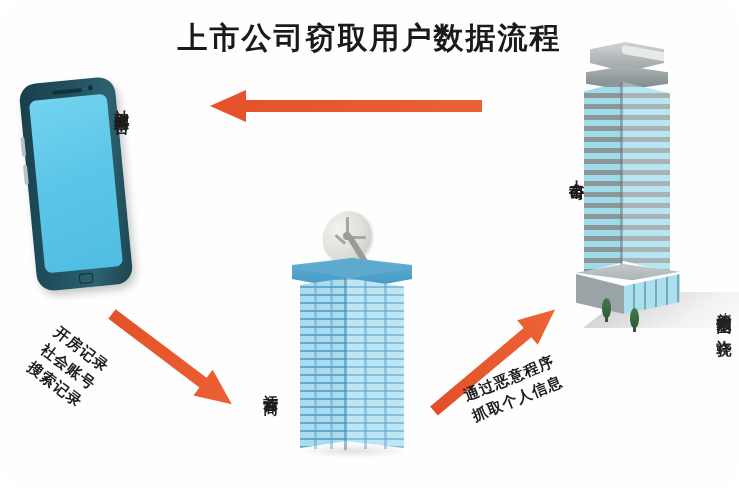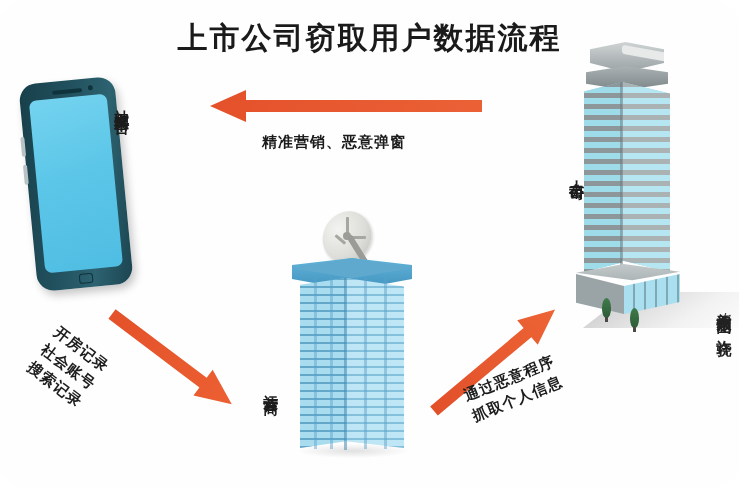--- a/index.html
+++ b/index.html
@@ -477,21 +477,20 @@
     <svg width="272" height="34" viewBox="0 0 272 34" xmlns="http://www.w3.org/2000/svg">
       <defs>
         <linearGradient id="ag1" x1="0" y1="0" x2="1" y2="0">
           <stop offset="0" stop-color="#e4512a"></stop>
           <stop offset="1" stop-color="#eb6136"></stop>
         </linearGradient>
       </defs>
       <path d="M0,17 L36,1 L36,11 L272,11 L272,23 L36,23 L36,33 Z" fill="url(#ag1)"></path>
     </svg>
   </div>
-  <div class="hlabel" style="left:262px; top:133px;">精准营销、恶意弹窗</div>
 
   <div class="arrow" style="left:112px; top:297px; transform: rotate(37deg);">
     <svg width="150" height="34" viewBox="0 0 150 34" xmlns="http://www.w3.org/2000/svg">
       <defs>
         <linearGradient id="ag2" x1="0" y1="0" x2="1" y2="0">
           <stop offset="0" stop-color="#e4512a"></stop>
           <stop offset="1" stop-color="#ec6032"></stop>
         </linearGradient>
       </defs>
       <path d="M0,11 L114,11 L114,1 L150,17 L114,33 L114,23 L0,23 Z" fill="url(#ag2)"></path>

